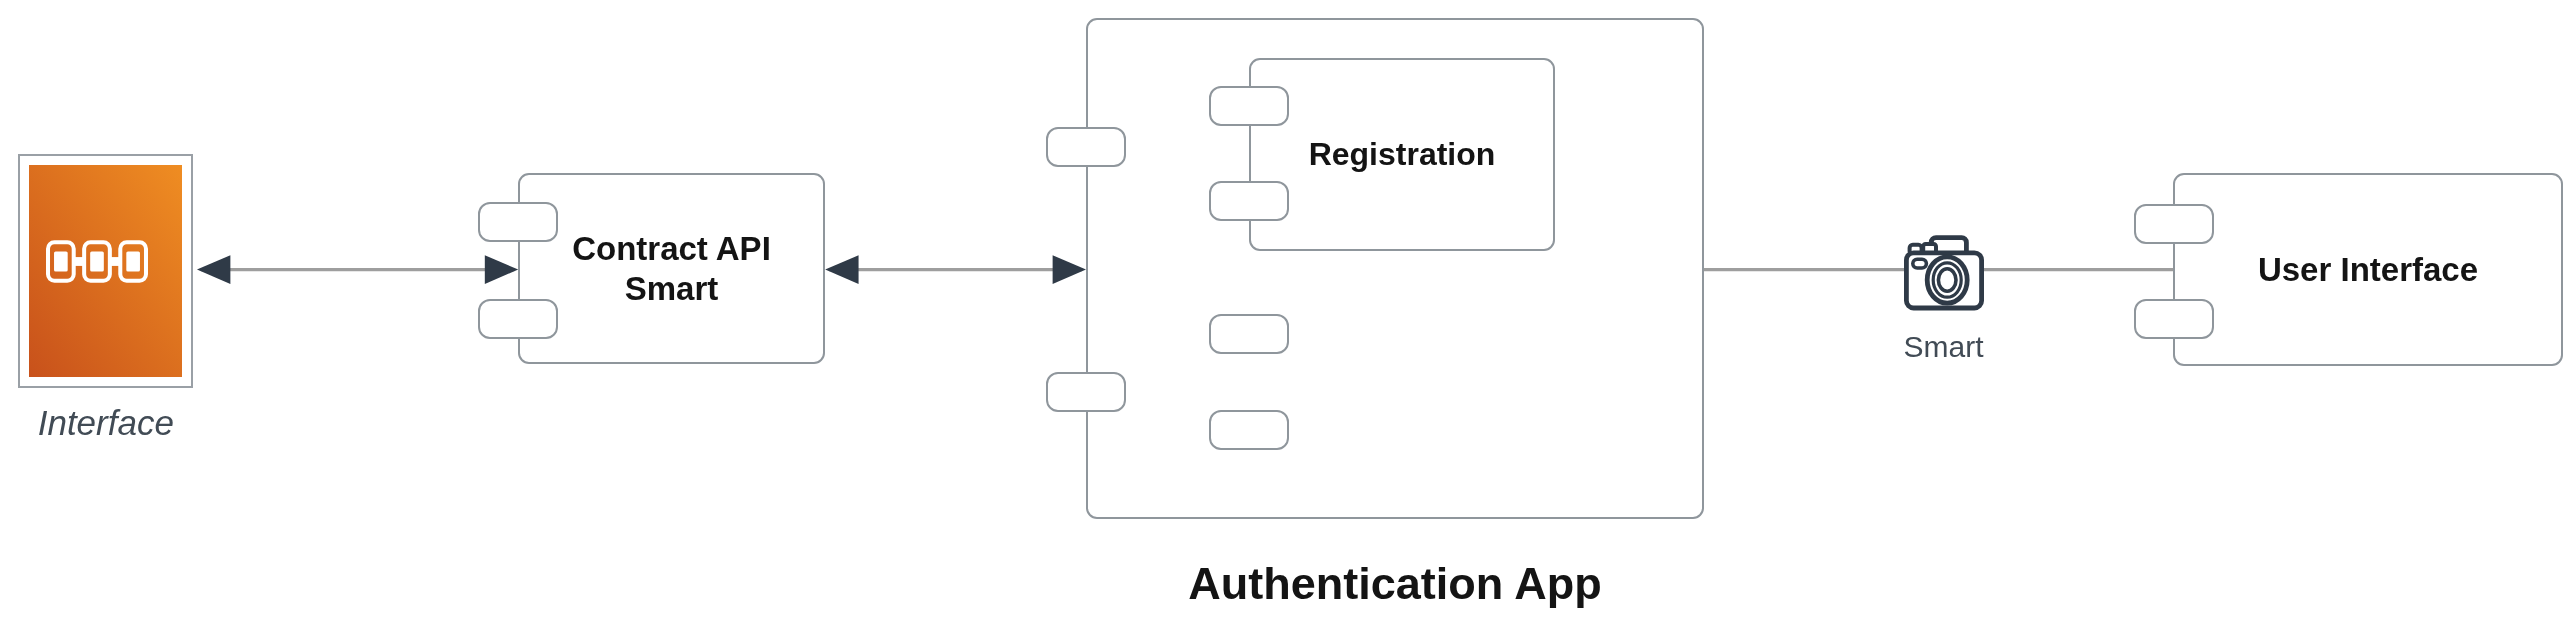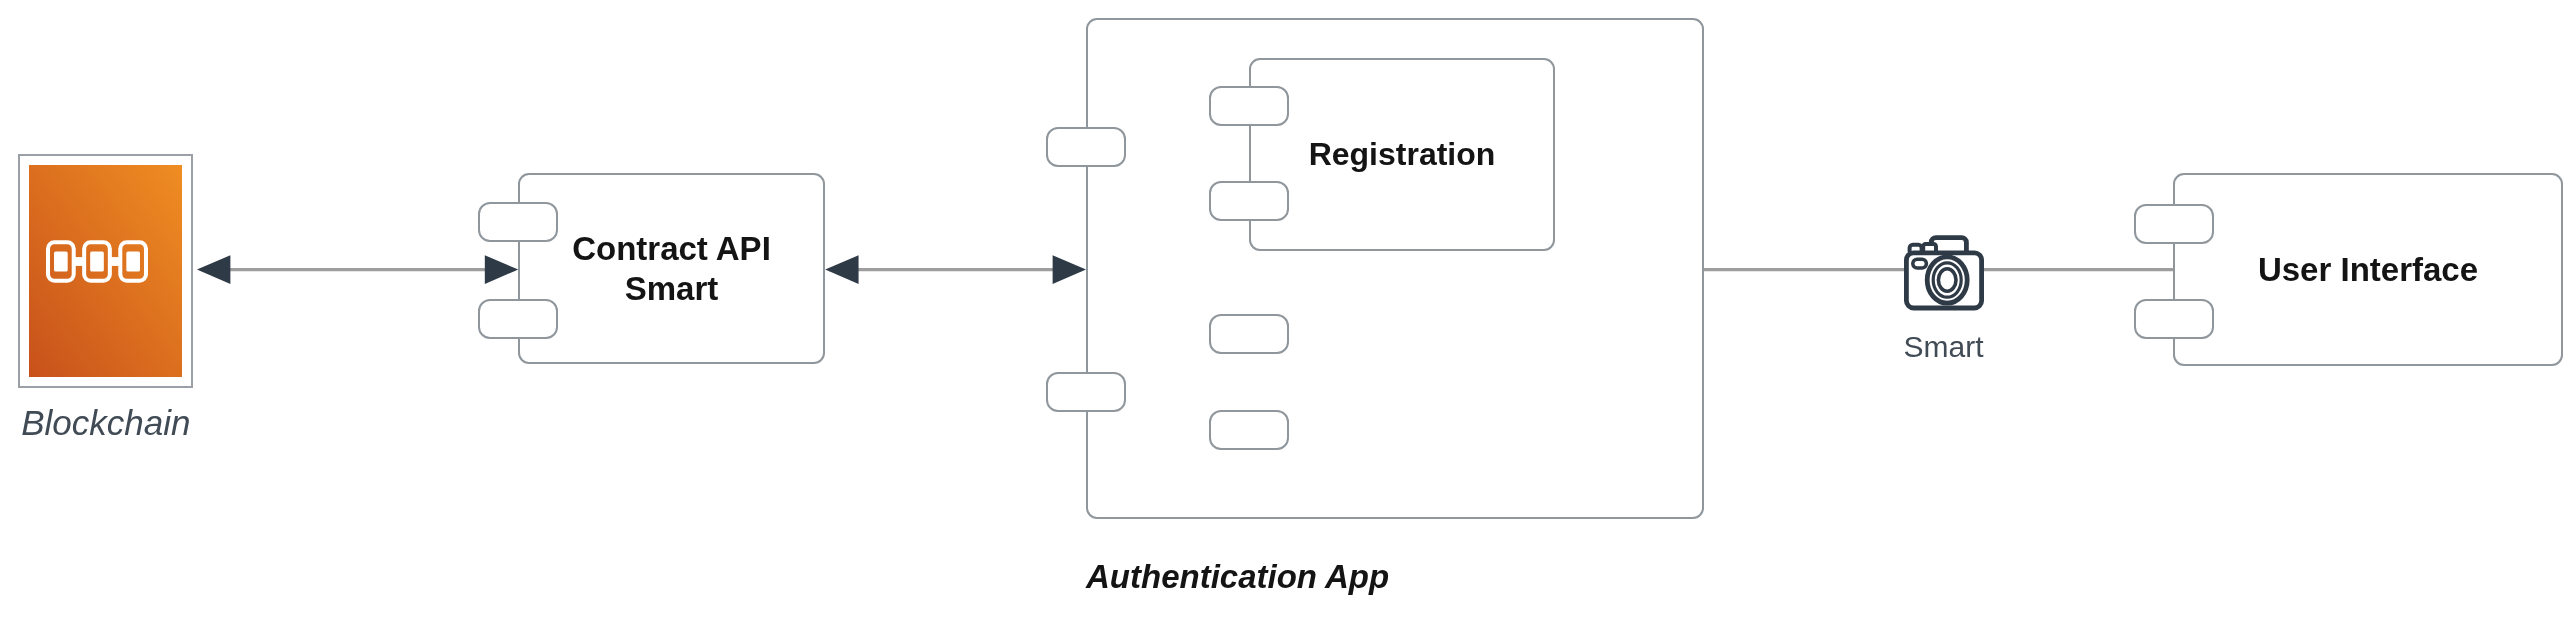--- a/index.html
+++ b/index.html
@@ -55,21 +55,21 @@
     position:absolute;left:8.8px;top:8.8px;width:153px;height:212px;
   }
   #blockchain-chain{position:absolute;left:25.5px;top:84px;width:102px;height:43px;}
   .node-caption{
     position:absolute;z-index:3;text-align:center;color:var(--muted-label-text);
   }
   #blockchain-label{left:18.3px;top:403px;width:175px;font-size:35px;font-style:italic;}
   #camera-label{left:1864px;top:330px;width:159px;font-size:30px;}
   #authapp-label{
     position:absolute;left:1086px;top:558px;width:618px;z-index:3;
-    text-align:left;font-size:33px;font-weight:bold;color:var(--label-text);font-style:italic;
+    text-align:center;font-size:45px;font-weight:bold;color:var(--label-text);
   }
   #camera-icon{position:absolute;left:1904px;top:232px;width:80px;height:80px;z-index:3;}
   .cam-stroke{stroke:var(--arrowhead);fill:#fff;}
 </style>
 </head>
 <body>
 
 <div id="canvas">
 
   <svg id="connectors" viewBox="0 0 3238 796" xmlns="http://www.w3.org/2000/svg">
@@ -102,21 +102,21 @@
         <rect x="47.5" y="2.5" width="32" height="48" rx="8"></rect>
         <rect x="92.5" y="2.5" width="32" height="48" rx="8"></rect>
       </g>
       <g fill="#fff">
         <rect x="10" y="14" width="17" height="25" rx="2"></rect>
         <rect x="55" y="14" width="17" height="25" rx="2"></rect>
         <rect x="100" y="14" width="17" height="25" rx="2"></rect>
       </g>
     </svg>
   </div>
-  <div id="blockchain-label" class="node-caption">Blockchain</div>
+  <div id="blockchain-label" class="node-caption">Interface</div>
 
   <div class="comp" style="left:518px;top:173px;width:307px;height:191px;">
     <div class="comp-label fs42">
       <div>Contract API</div>
       <div>Smart</div>
     </div>
   </div>
   <div class="port" style="left:478px;top:202px;"></div>
   <div class="port" style="left:478px;top:299px;"></div>
 

